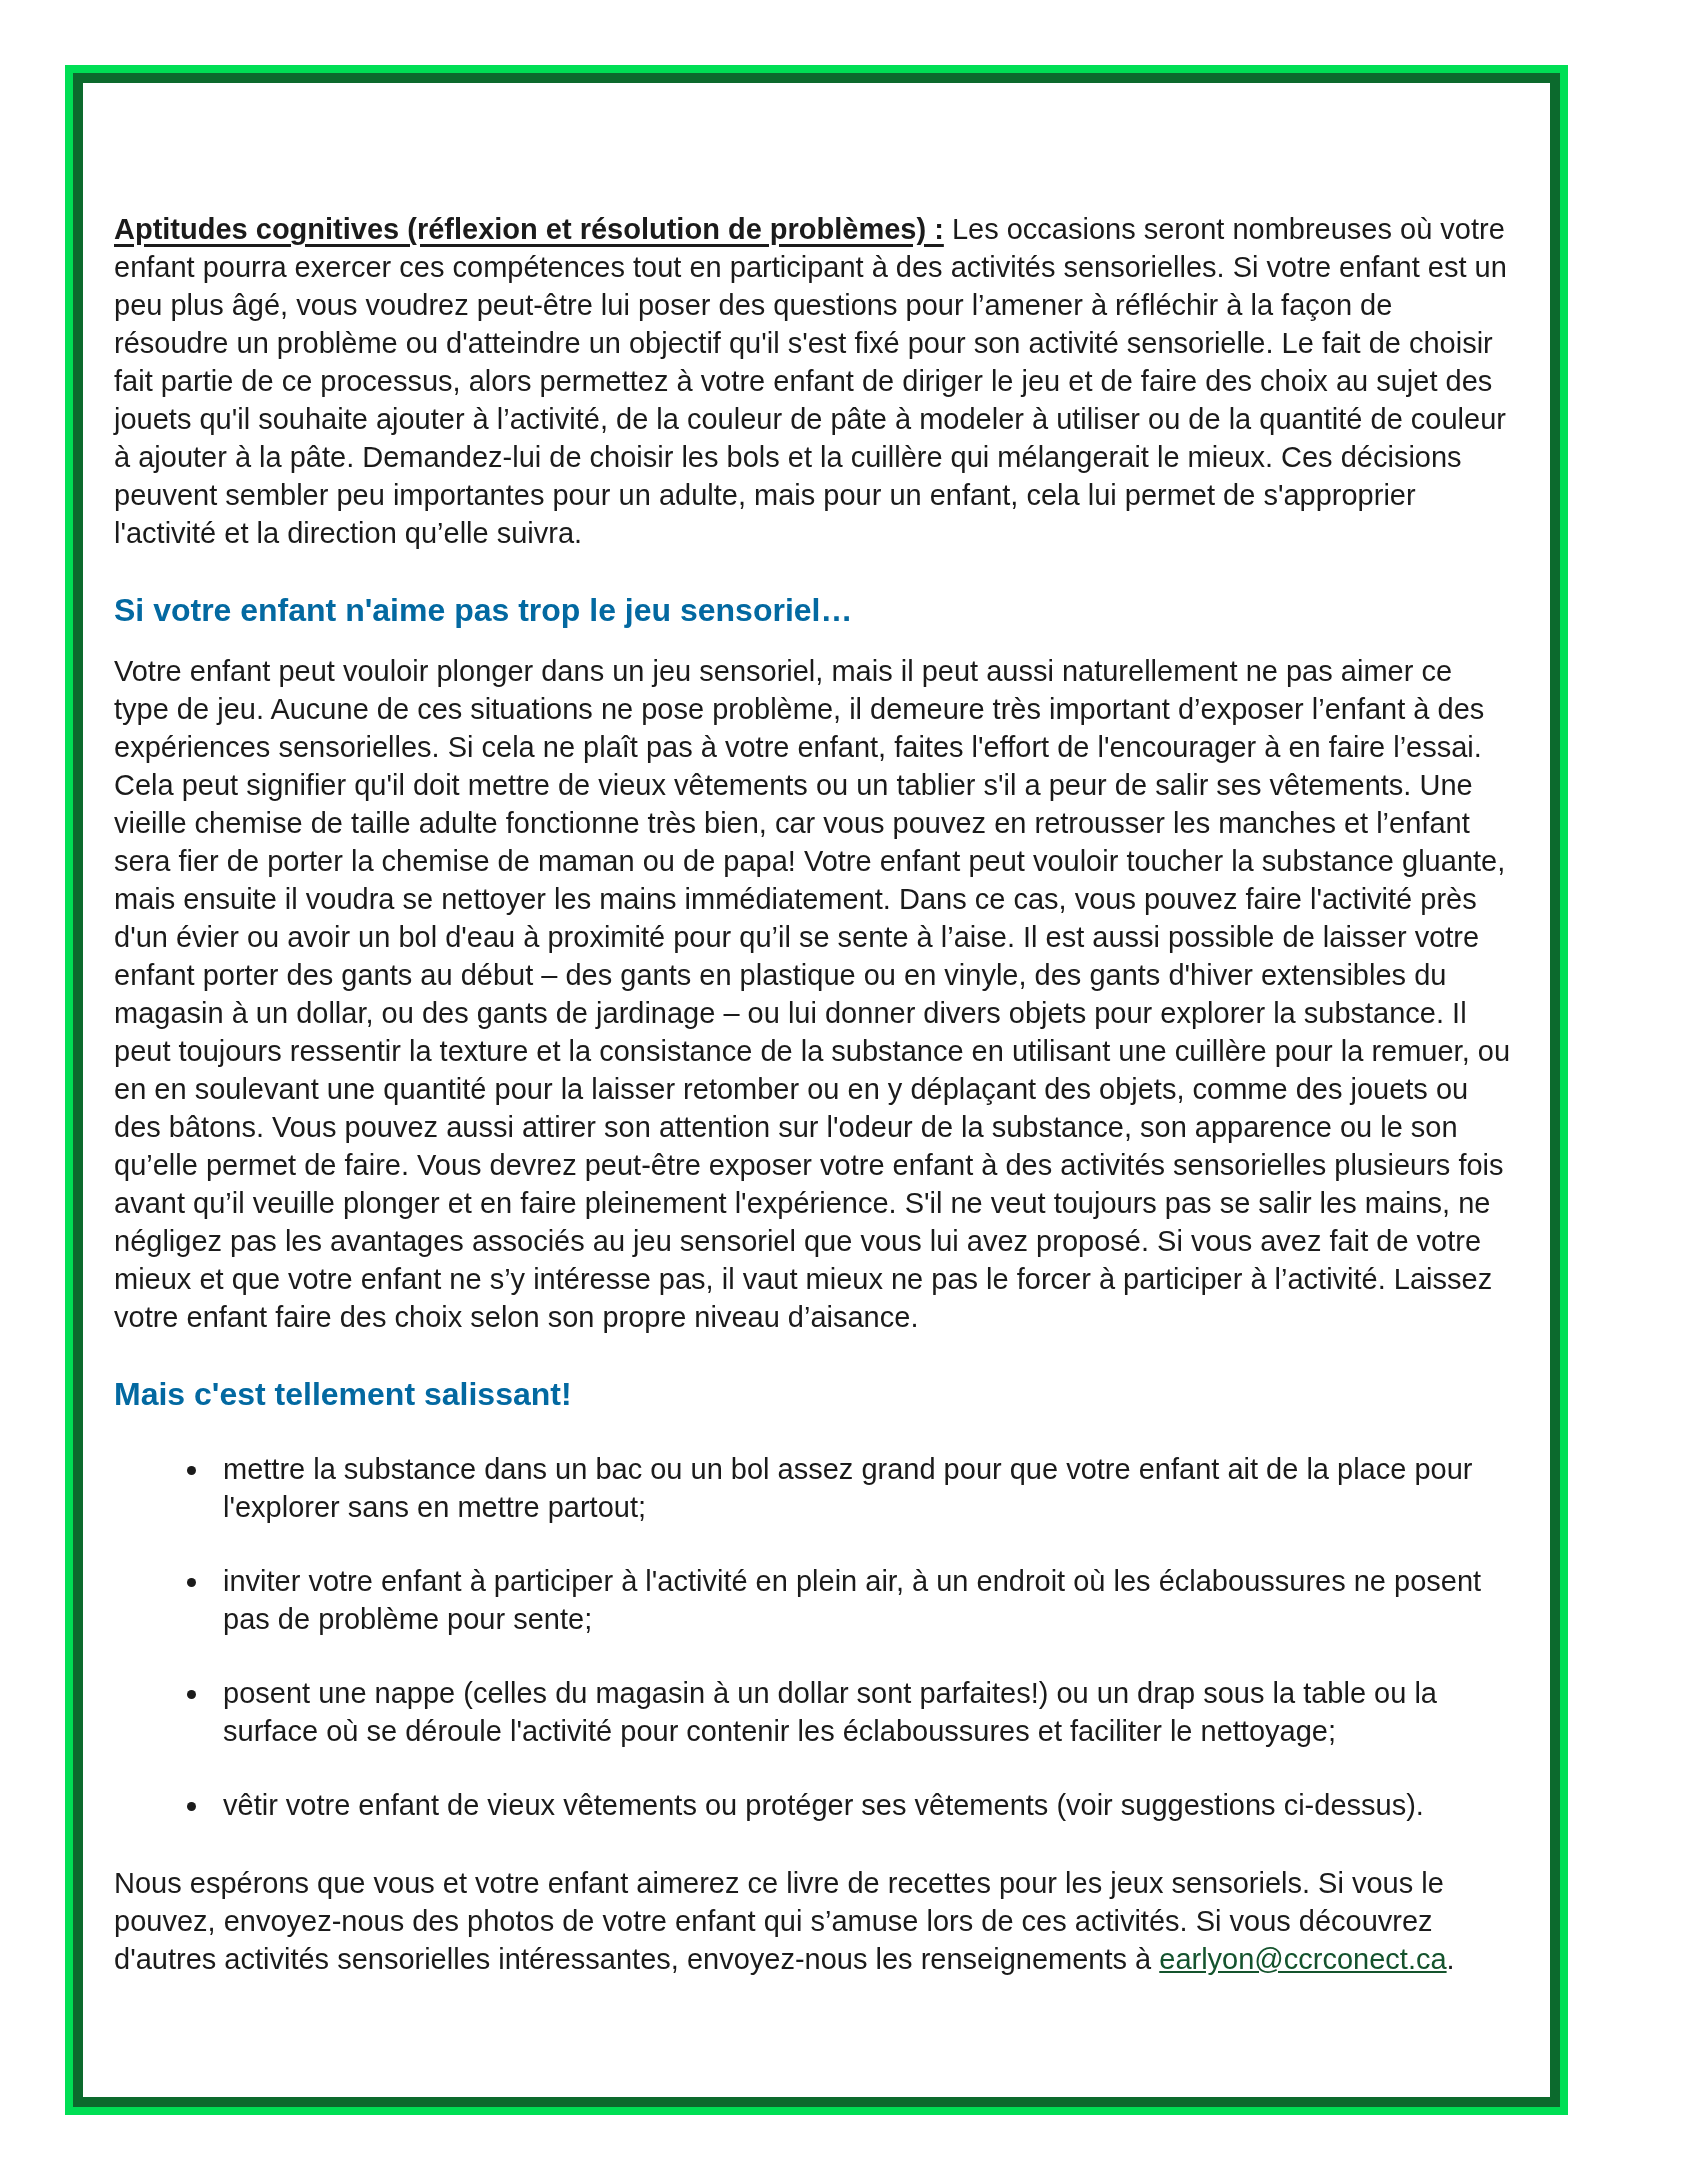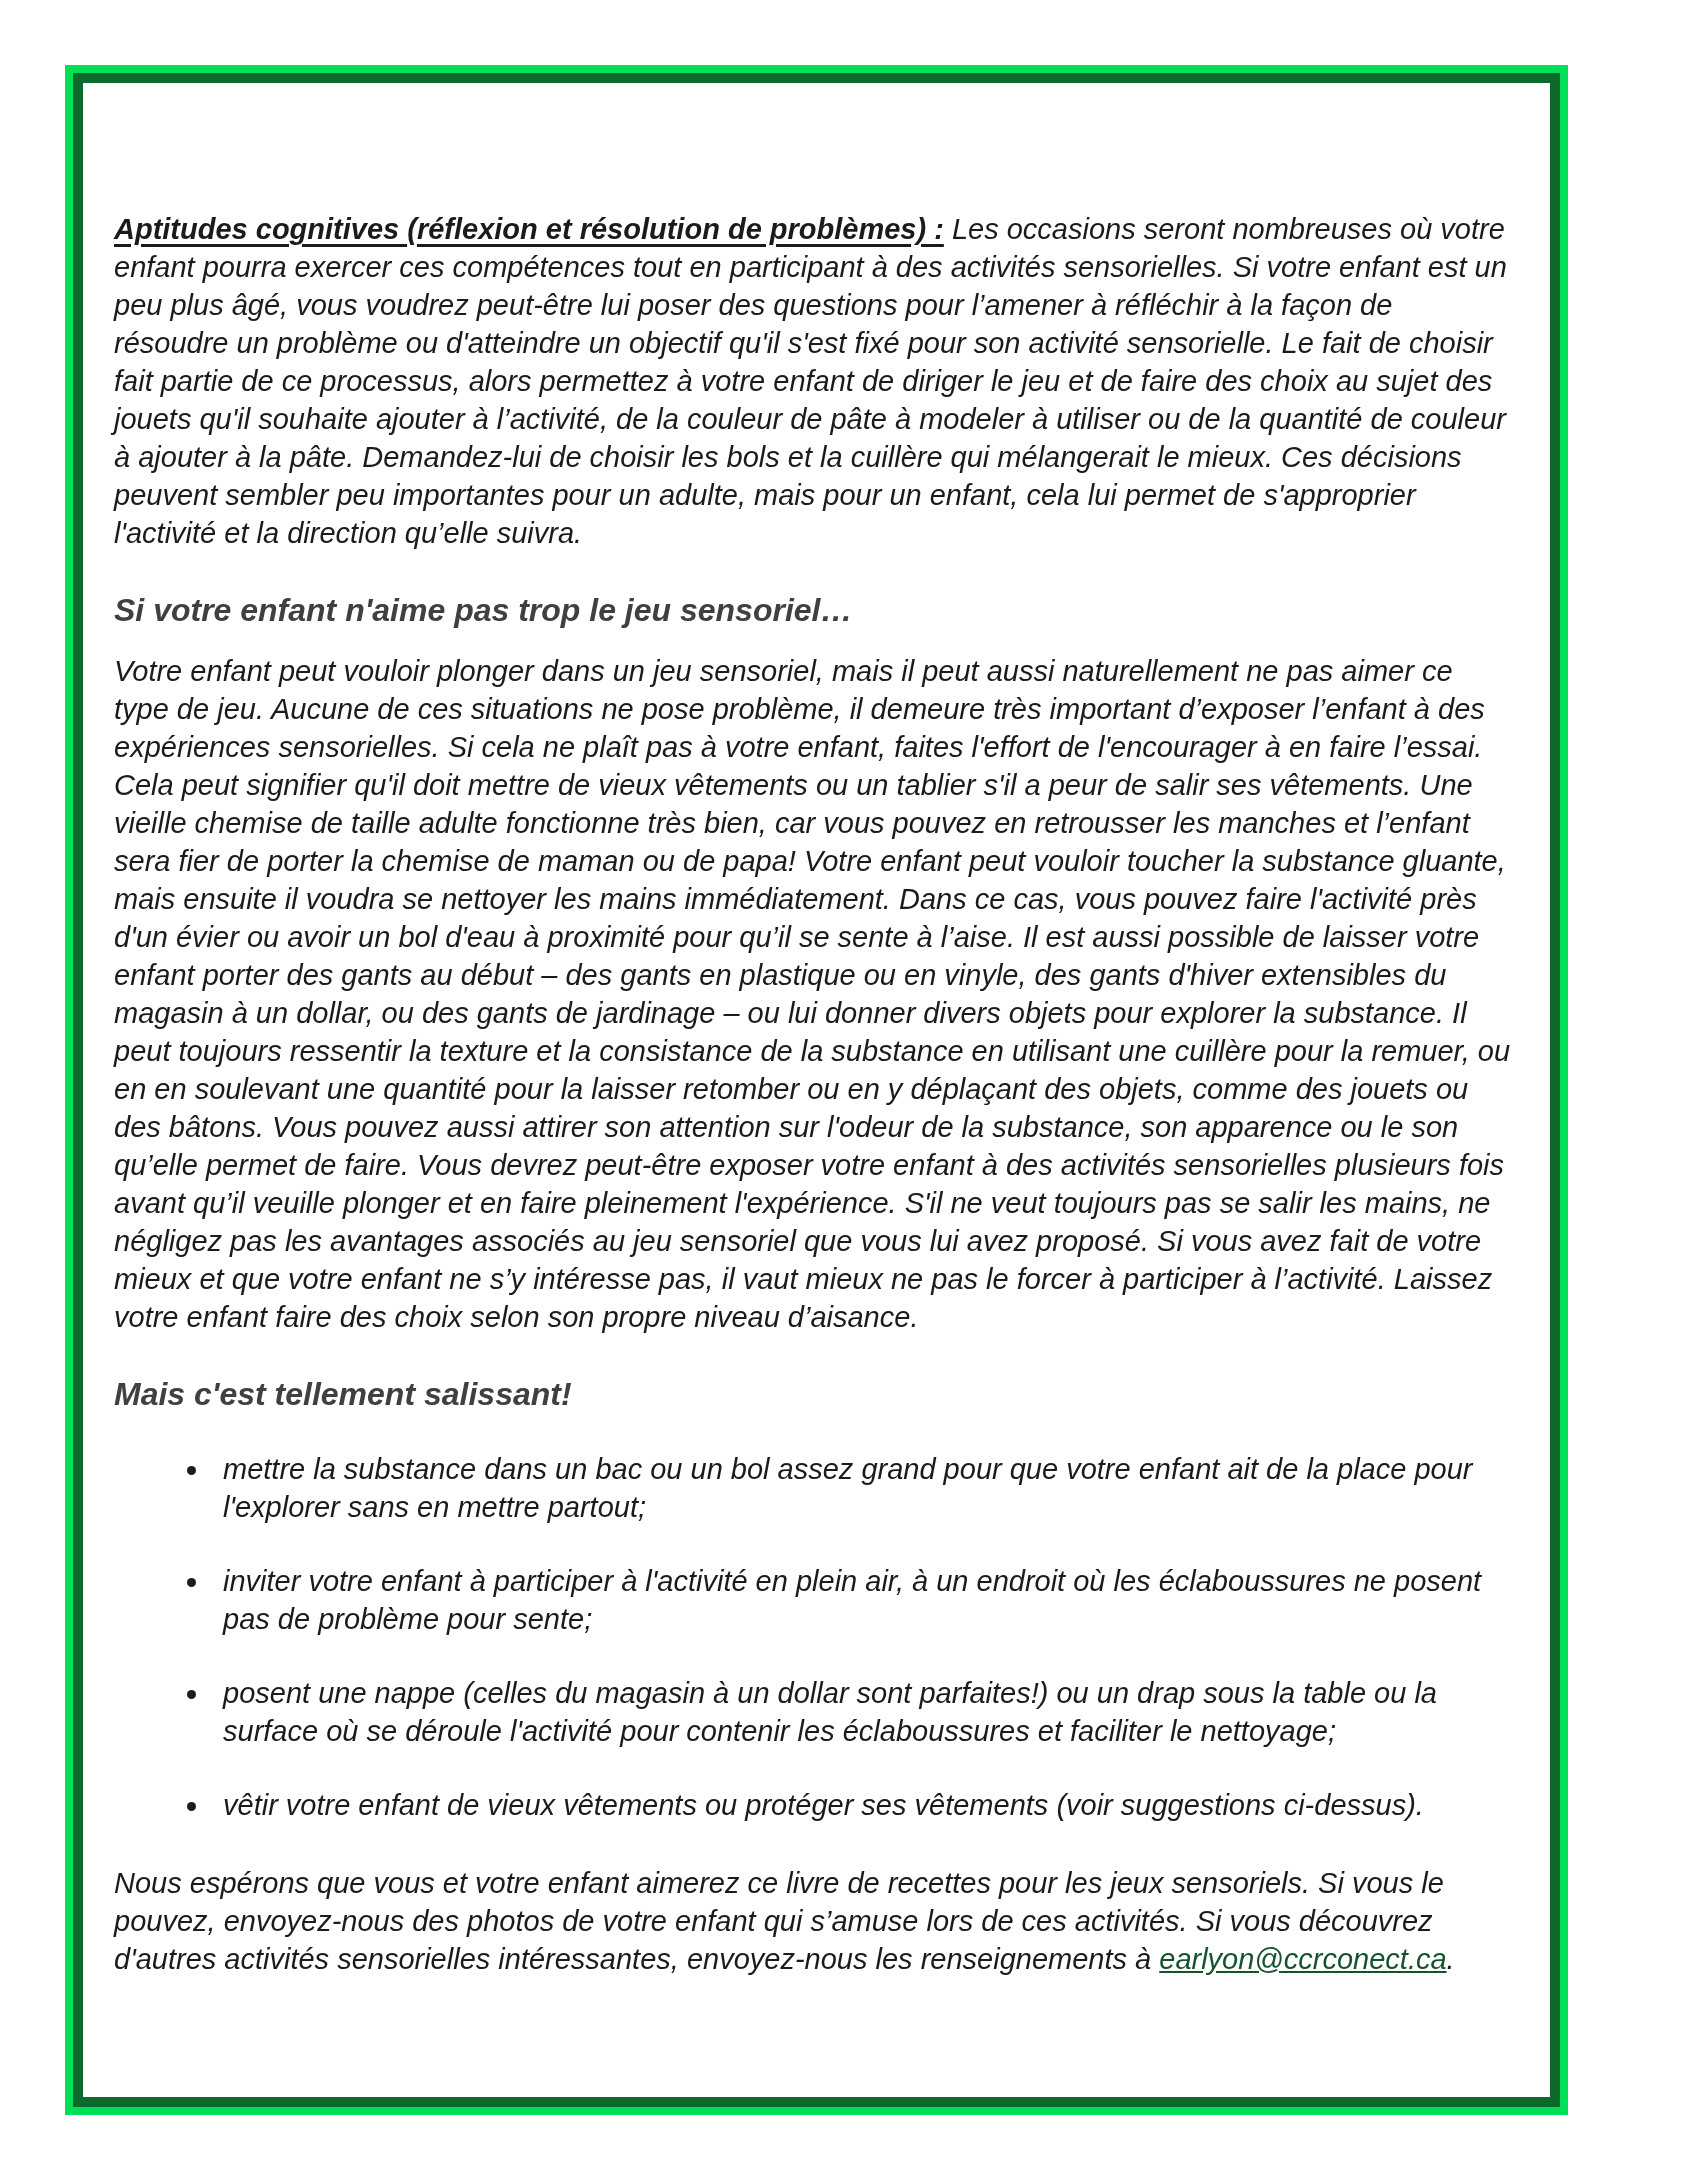--- a/index.html
+++ b/index.html
@@ -15,21 +15,20 @@
     color: #1b1b1b;
   }
   .page-frame {
     position: absolute;
     left: 65px;
     top: 65px;
     width: 1503px;
     height: 2050px;
     box-sizing: border-box;
     border: 8px solid #00df55;
-    font-style: italic;
   }
   .page-frame-inner {
     width: 100%;
     height: 100%;
     box-sizing: border-box;
     border: 10px solid #0c6a2d;
     background: #ffffff;
     overflow: hidden;
   }
   .content {
@@ -45,21 +44,21 @@
     font-weight: bold;
     text-decoration: underline;
     text-decoration-thickness: 3px;
     text-underline-offset: 5px;
   }
   h2 {
     font-size: 32px;
     line-height: 40px;
     font-weight: bold;
     margin: 26px 0 22px 0;
-    color: #404040;
+    color: #0369a1;
   }
   ul.bullet-list {
     margin: 30px 0 40px 0;
     padding-left: 97px;
   }
   ul.bullet-list li {
     padding-left: 12px;
     margin-bottom: 10px;
     margin-top: 36px;
   }

